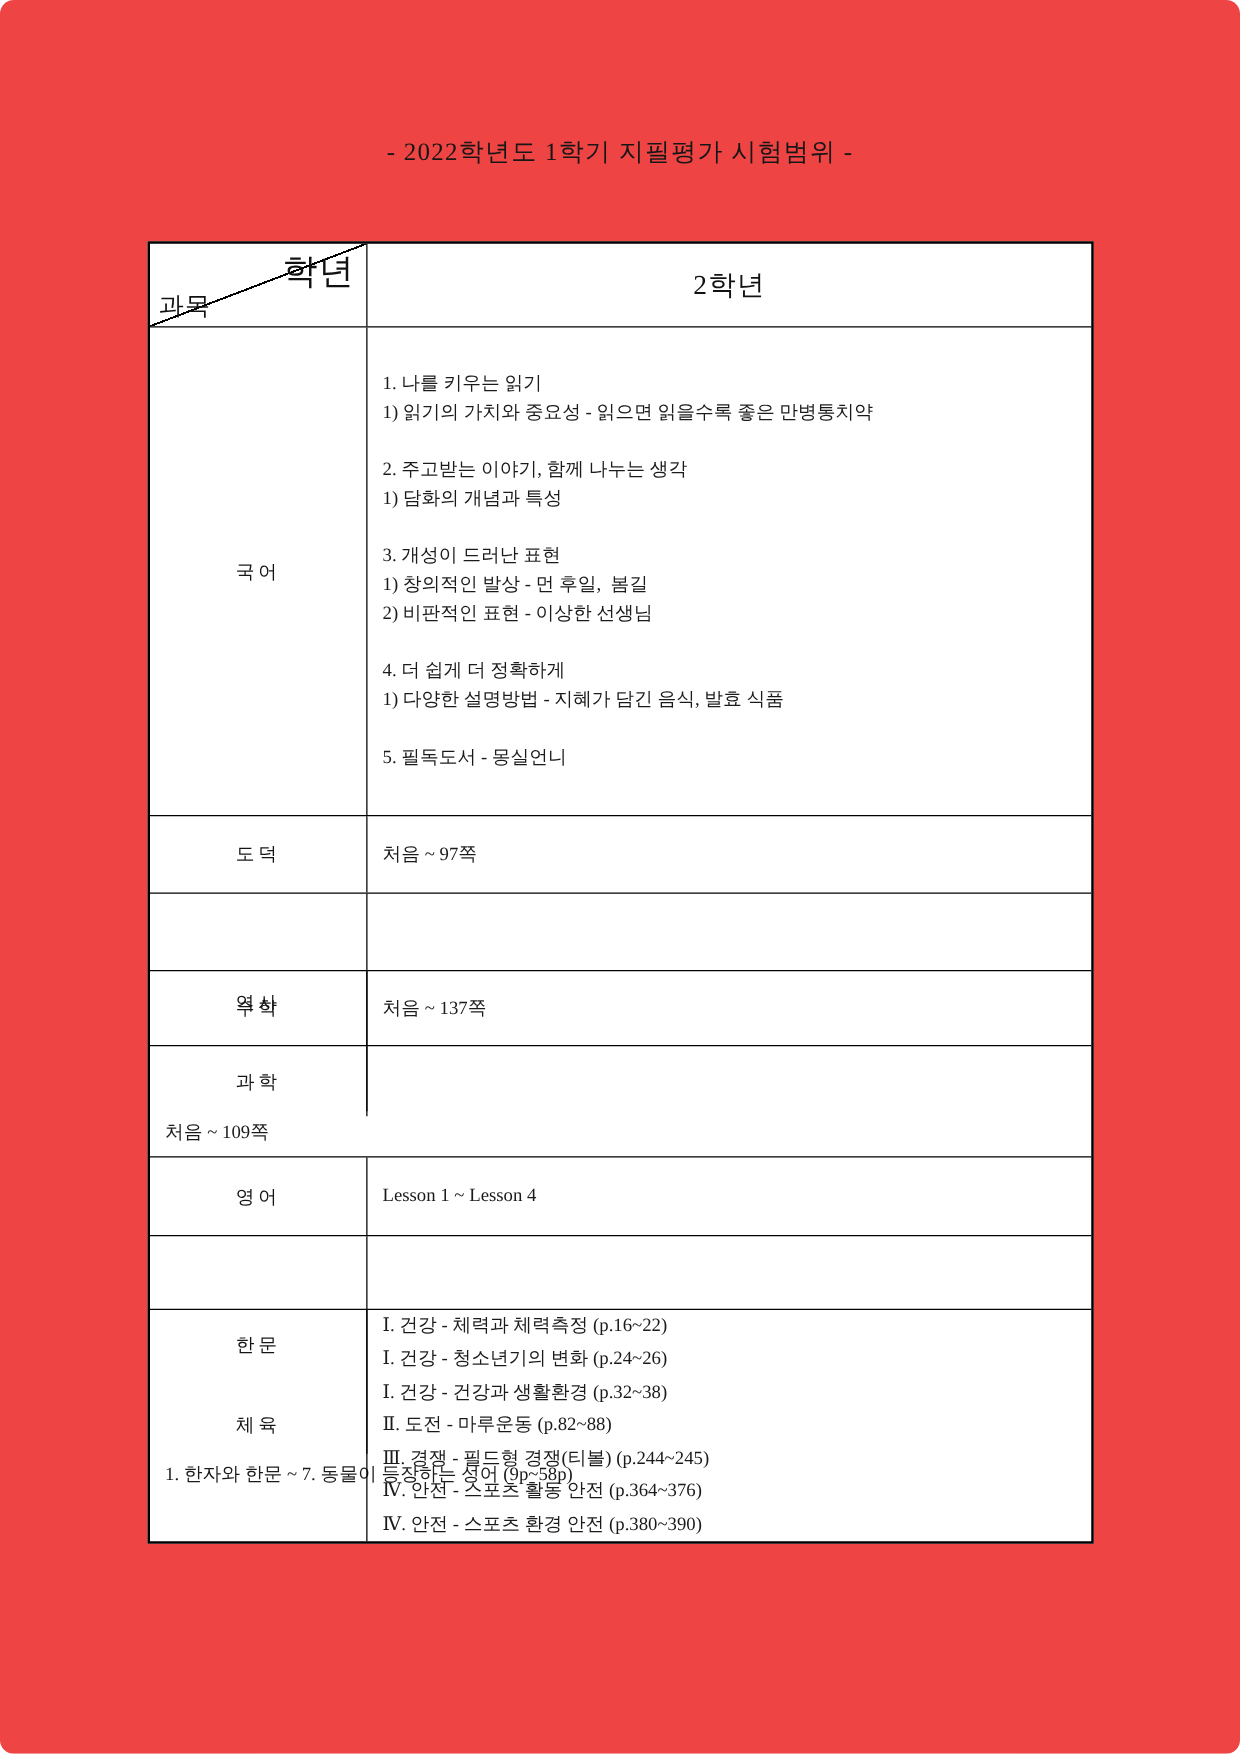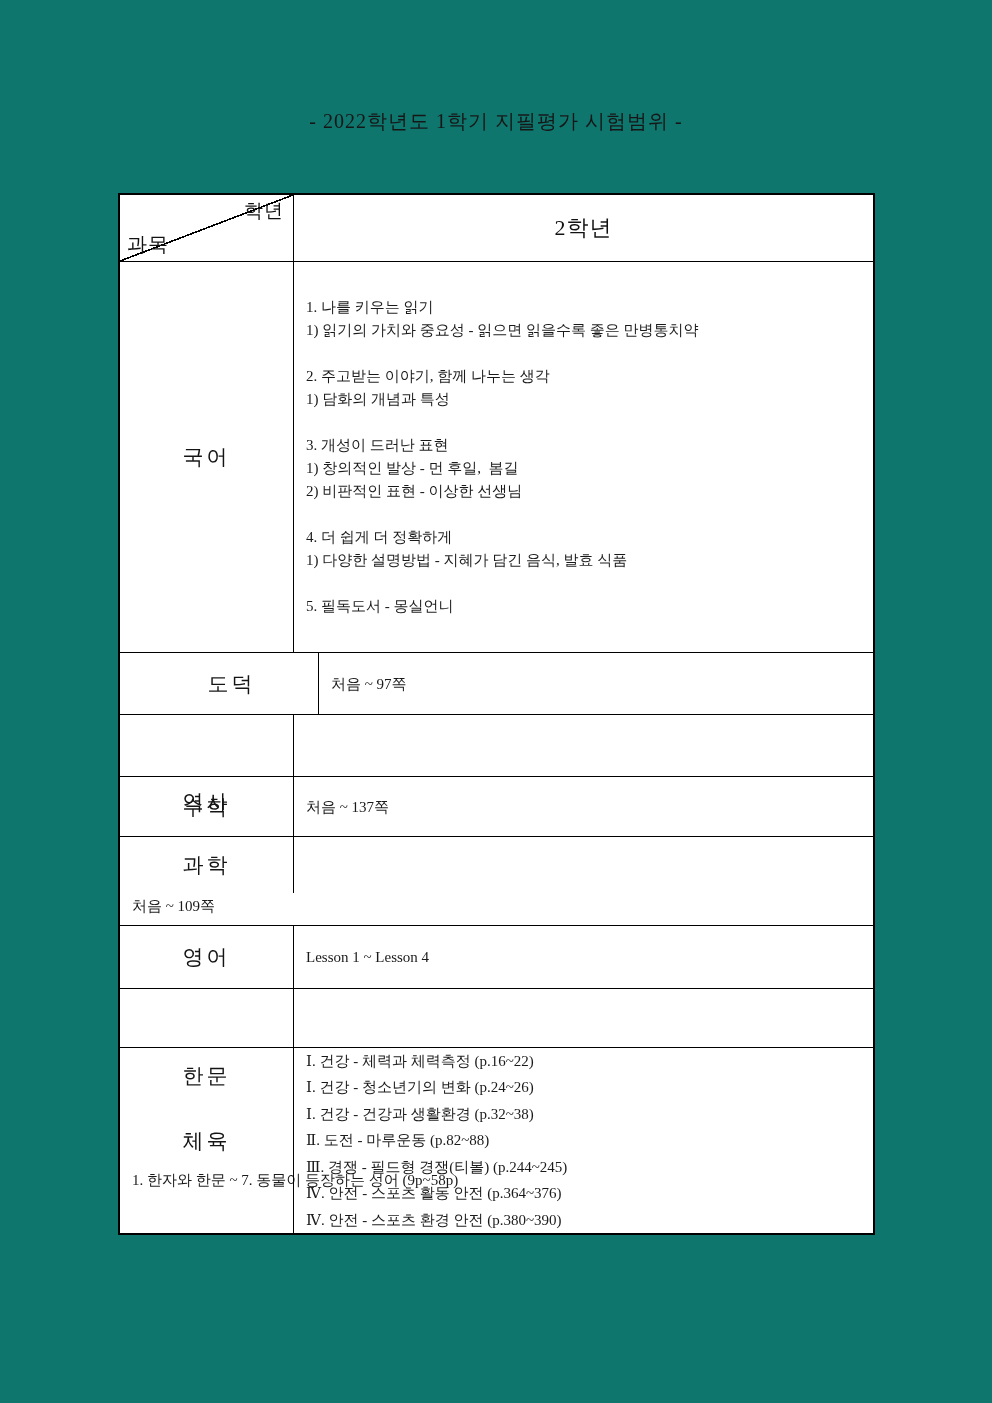--- a/index.html
+++ b/index.html
@@ -6,22 +6,23 @@
     margin: 0;
     padding: 0;
     background: #ffffff;
     color: #111111;
     font-family: "Liberation Serif", "DejaVu Serif", serif;
   }
   .page {
     position: relative;
     width: 992px;
     height: 1403px;
-    background: #0f766e;
+    background: #ef4444;
     overflow: hidden;
+    border-radius: 11px;
   }
   .page-title {
     position: absolute;
     top: 108px;
     left: 0;
     width: 100%;
     text-align: center;
     font-size: 20px;
     letter-spacing: 1px;
     color: #161616;
@@ -41,21 +42,21 @@
     box-sizing: border-box;
   }
   .t-row:first-child { border-top: none; }
   .subject-cell {
     width: 174px;
     flex: 0 0 174px;
     border-right: 1.5px solid #000000;
     display: flex;
     align-items: center;
     justify-content: center;
-    font-size: 21px;
+    font-size: 15px;
     letter-spacing: 3px;
     box-sizing: border-box;
     color: #141414;
   }
   .content-cell {
     flex: 1 1 auto;
     display: flex;
     align-items: center;
     padding: 6px 12px;
     font-size: 15px;
@@ -81,42 +82,42 @@
       linear-gradient(to bottom right,
         transparent calc(50% - 0.8px),
         #000000 calc(50% - 0.8px),
         #000000 calc(50% + 0.8px),
         transparent calc(50% + 0.8px));
   }
   .corner-grade {
     position: absolute;
     top: 3px;
     right: 9px;
-    font-size: 19px;
+    font-size: 28px;
     letter-spacing: 1px;
   }
   .corner-subject {
     position: absolute;
     bottom: 3px;
     left: 7px;
     font-size: 20px;
     letter-spacing: 1px;
   }
   .grade-header-cell {
     flex: 1 1 auto;
     display: flex;
     align-items: center;
     justify-content: center;
     font-size: 22px;
     letter-spacing: 1px;
   }
 
   
   .h-korean   { height: 391px; }
-  .h-ethics   { height: 62px; padding-left: 25px; }
+  .h-ethics   { height: 62px; }
   .h-history  { height: 62px; flex-direction: column; }
   .h-math     { height: 60px; }
   .h-science  { height: 57px; }
   .h-english  { height: 63px; margin-top: 32px; }
   .h-hanja    { height: 59px; flex-direction: column; }
   .h-chinese  { height: 69px; }
   .h-pe       { height: 186px; }
 </style>
 </head>
 <body>

